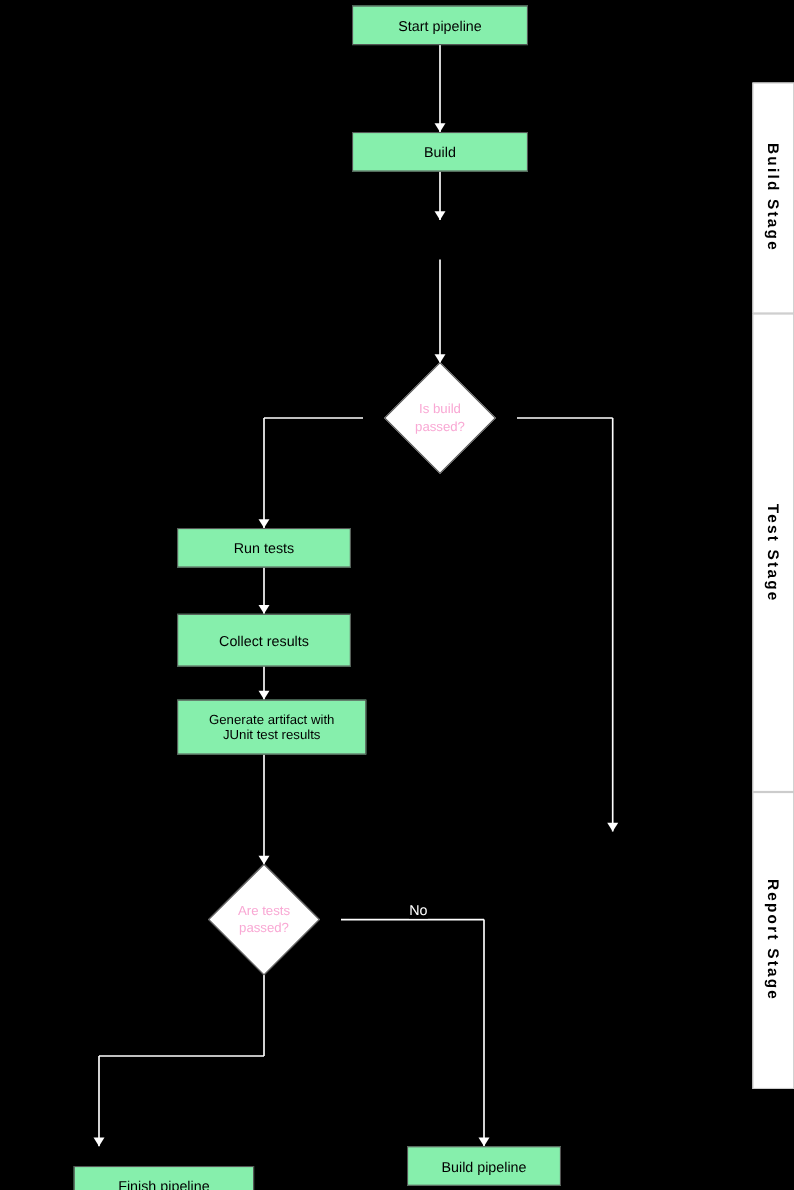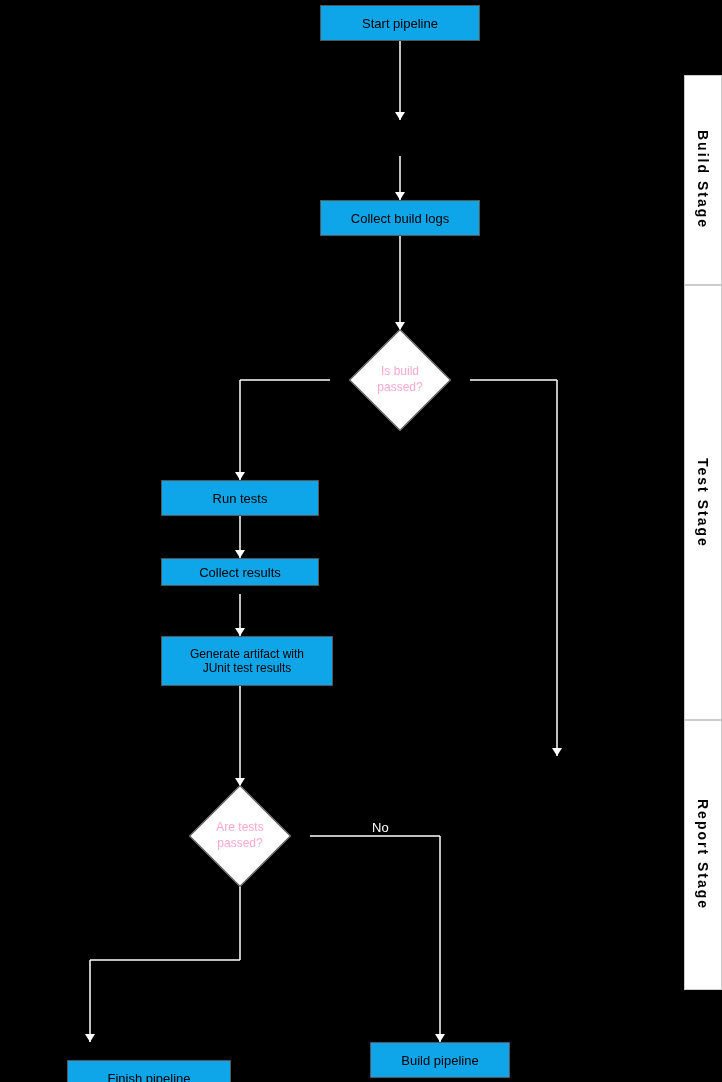--- a/index.html
+++ b/index.html
@@ -34,21 +34,21 @@
       writing-mode: vertical-rl;
       text-orientation: mixed;
       font-size: 14px;
       font-weight: bold;
       letter-spacing: 2px;
     }
 
     
     .flow-box {
       position: absolute;
-      background: #0ea5e9;
+      background: #86efac;
       border: 1px solid #555;
       display: flex;
       align-items: center;
       justify-content: center;
       text-align: center;
       padding: 6px 21px;
       font-size: 13px;
     }
 
     
@@ -137,32 +137,32 @@
   </svg>
 
   <div class="stage-label" style="top:75px; height:210px;">Build Stage</div>
 
   <div class="stage-label" style="top:285px; height:435px;">Test Stage</div>
 
   <div class="stage-label" style="top:720px; height:270px;">Report Stage</div>
 
   <div class="flow-box" style="left:320px; top:5px; width:160px; height:36px;">Start pipeline</div>
 
+  <div class="flow-box" style="left:320px; top:120px; width:160px; height:36px;">Build</div>
 
-  <div class="flow-box" style="left:320px; top:200px; width:160px; height:36px;">Collect build logs</div>
 
   <div class="flow-diamond-container" style="left:350px; top:330px; width:100px; height:100px;">
     <div class="flow-diamond" style="width:72px; height:72px;">
     </div>
     <div class="flow-diamond-text" style="width:80px; font-size:12px; top:50%; left:50%; transform:translate(-50%,-50%);">Is build passed?</div>
   </div>
 
   <div class="flow-box" style="left:161px; top:480px; width:158px; height:36px;">Run tests</div>
 
-  <div class="flow-box" style="left:161px; top:558px; width:158px; height:28px;">Collect results</div>
+  <div class="flow-box" style="left:161px; top:558px; width:158px; height:48px;">Collect results</div>
 
   <div class="flow-box" style="left:161px; top:636px; width:172px; height:50px; font-size:12px;">Generate artifact with JUnit test results</div>
 
 
   <div class="flow-diamond-container" style="left:190px; top:786px; width:100px; height:100px;">
     <div class="flow-diamond" style="width:72px; height:72px;">
     </div>
     <div class="flow-diamond-text" style="width:80px; font-size:12px; top:50%; left:50%; transform:translate(-50%,-50%);">Are tests passed?</div>
   </div>
 

